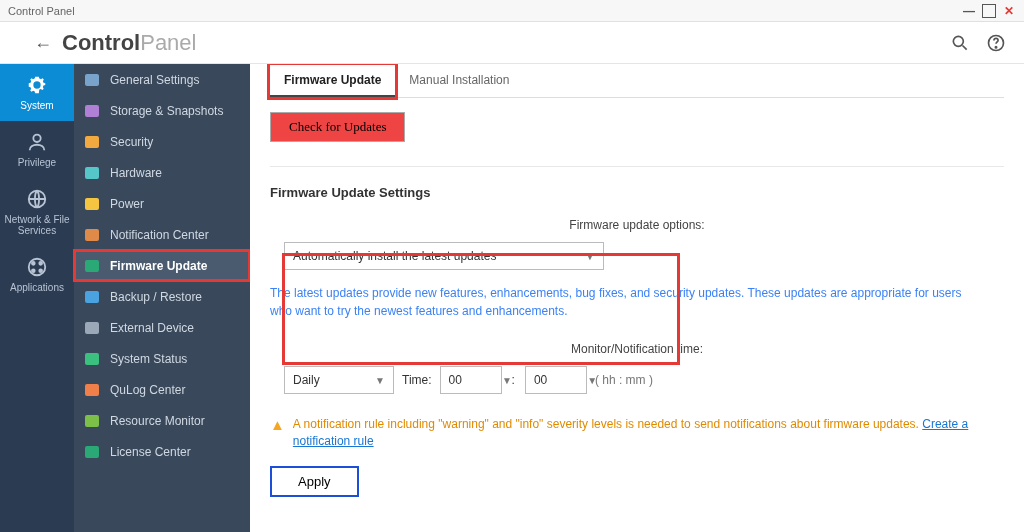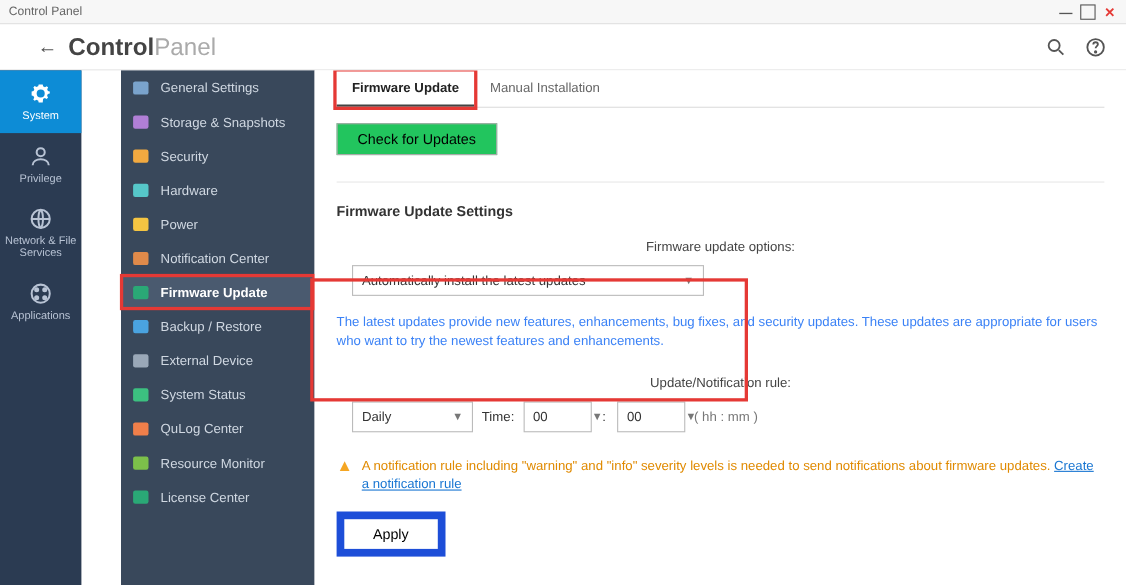--- a/index.html
+++ b/index.html
@@ -21,55 +21,55 @@
 .header-icon { width: 20px; height: 20px; margin-left: 16px; display: inline-flex; align-items: center; justify-content: center; color: #555; cursor: pointer; }
 
 .body { display: flex; height: calc(100% - 64px); }
 
 .sidebar-cats { width: 74px; background: #2b3b52; color: #b8c3d4; display: flex; flex-direction: column; }
 .cat { display: flex; flex-direction: column; align-items: center; justify-content: center; padding: 10px 2px; cursor: pointer; font-size: 10px; gap: 4px; }
 .cat.active { background: #0d8cd6; color: #fff; }
 .cat-icon { width: 22px; height: 22px; display: inline-flex; align-items: center; justify-content: center; }
 .cat-label { text-align: center; line-height: 1.1; }
 
-.sidebar-items { width: 176px; background: #39485b; color: #d0d8e2; display: flex; flex-direction: column; margin-left: 36px; }
+.sidebar-items { width: 176px; background: #39485b; color: #d0d8e2; display: flex; flex-direction: column; }
 .s-item { display: flex; align-items: center; height: 31px; padding: 0 10px; cursor: pointer; font-size: 12px; gap: 10px; }
 .s-item.active { background: #4a5a6f; color: #fff; font-weight: 600; }
 .s-icon { width: 16px; height: 16px; display: inline-flex; align-items: center; justify-content: center; }
 .red-box { outline: 3px solid #e53935; outline-offset: -2px; }
 
 .main { flex: 1; background: #fff; padding: 0 20px; overflow: hidden; position: relative; }
 .tabs { display: flex; height: 34px; border-bottom: 1px solid #ddd; align-items: flex-end; }
 .tab { padding: 8px 14px; font-size: 12px; color: #666; cursor: pointer; border-bottom: 2px solid transparent; }
 .tab.active { color: #222; font-weight: 700; border-bottom-color: #444; }
 .tab.red-box { outline: 3px solid #e53935; outline-offset: 0; }
 
 .content { padding: 14px 0 0 0; }
-.btn { border: 1px solid #aaa; background: #22c55e; padding: 6px 18px; font-size: 13px; cursor: pointer; }
+.btn { border: 1px solid #aaa; background: #ef4444; padding: 6px 18px; font-size: 13px; cursor: pointer; font-family: Liberation Serif, serif; }
 .divider { border-top: 1px solid #e8e8e8; margin: 24px 0 18px 0; }
 
 .section-title { font-size: 13px; font-weight: 700; margin-bottom: 18px; }
 .field-label { font-size: 12px; color: #444; margin-bottom: 10px; text-align: center; }
 .select { display: inline-flex; align-items: center; border: 1px solid #bbb; background: #fff; height: 28px; padding: 0 8px; font-size: 12px; cursor: pointer; }
 .select .caret { margin-left: auto; color: #777; font-size: 10px; }
 .select.wide { width: 320px; margin-left: 14px; }
 .select.small { width: 110px; }
 .select.tiny { width: 62px; gap: 40px; }
 .desc { font-size: 12px; color: #3b82f6; line-height: 1.5; margin-top: 14px; max-width: 700px; }
 
 .update-row { display: flex; align-items: center; gap: 8px; margin: 10px 0 0 14px; font-size: 12px; }
 .colon { padding: 0 2px; }
 .hint { color: #777; }
 
 .warn-row { display: flex; gap: 8px; margin-top: 22px; }
 .warn-icon { color: #f5a623; font-size: 15px; flex-shrink: 0; }
 .warn-text { font-size: 12px; color: #e08a00; line-height: 1.4; }
 .warn-text a { color: #1976d2; text-decoration: underline; cursor: pointer; }
 
-.apply-btn { margin-top: 16px; border: 7px solid #1d4ed8; background: #fff; padding: 6px 26px; font-size: 13px; cursor: pointer; }
+.apply-btn { margin-top: 16px; border: 2px solid #1d4ed8; background: #fff; padding: 6px 26px; font-size: 13px; cursor: pointer; }
 
 svg { width: 100%; height: 100%; }
 </style>
 </head>
 <body>
 
 <div class="titlebar">
   <span class="titlebar-text">Control Panel</span>
   <div class="winctl">
     <span class="win-min">—</span>
@@ -264,21 +264,21 @@
       <div style="position:relative;">
         <div class="field-label">Firmware update options:</div>
         <div class="select wide">
           <span>Automatically install the latest updates</span>
           <span class="caret">▼</span>
         </div>
         <div class="desc">The latest updates provide new features, enhancements, bug fixes, and security updates. These updates are appropriate for users who want to try the newest features and enhancements.</div>
       </div>
 
       <div style="height:22px"></div>
-      <div class="field-label">Update/Notification rule:</div>
+      <div class="field-label">Monitor/Notification time:</div>
       <div class="update-row">
         <div class="select small">
           <span>Daily</span>
           <span class="caret">▼</span>
         </div>
         <span>Time:</span>
         <div class="select tiny">
           <span>00</span>
           <span class="caret">▼</span>
         </div>

